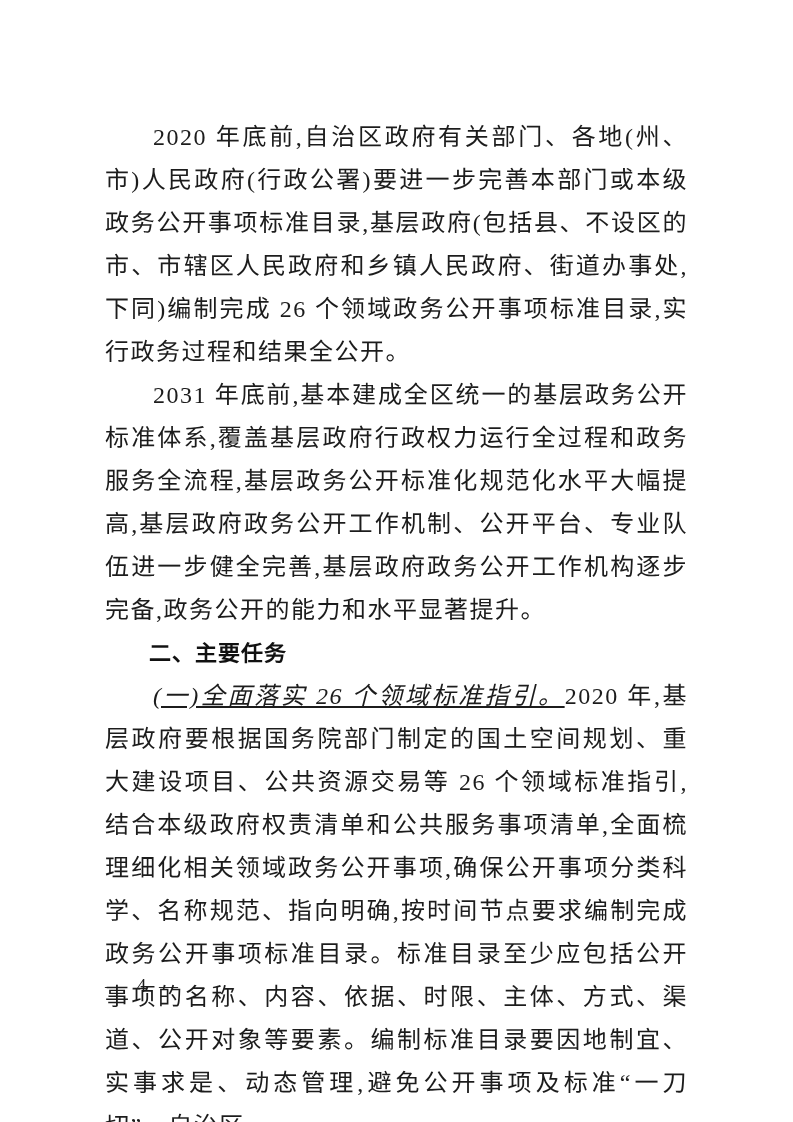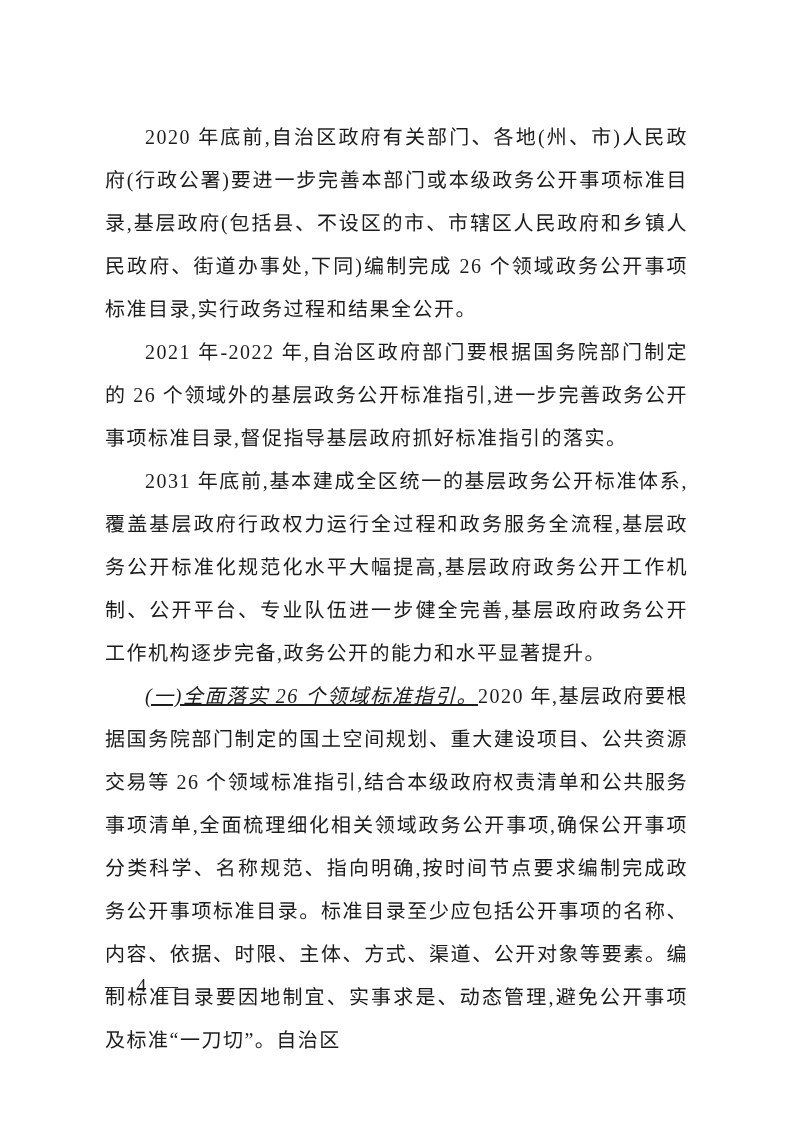--- a/index.html
+++ b/index.html
@@ -18,21 +18,21 @@
       font-family: "Liberation Serif", "DejaVu Serif", serif;
     }
     .content {
       position: absolute;
       left: 105px;
       top: 116px;
       width: 583px;
     }
     .body-para {
       margin: 0;
-      font-size: 20px;
+      font-size: 24px;
       line-height: 43px;
       letter-spacing: 1.5px;
       text-align: justify;
       text-justify: inter-character;
       text-indent: 2em;
       word-break: break-all;
     }
     .section-heading {
       margin: 0;
       font-family: "Liberation Sans", "DejaVu Sans", sans-serif;
@@ -59,24 +59,24 @@
     }
   </style>
 </head>
 <body>
 
 <div class="page">
   <div class="content">
 
     <p class="body-para">2020 年底前,自治区政府有关部门、各地(州、市)人民政府(行政公署)要进一步完善本部门或本级政务公开事项标准目录,基层政府(包括县、不设区的市、市辖区人民政府和乡镇人民政府、街道办事处,下同)编制完成 26 个领域政务公开事项标准目录,实行政务过程和结果全公开。</p>
 
-    <p class="body-para">2021 年-2022 年,自治区政府部门要根据国务院部门制定的 26 个领域外的基层政务公开标准指引,进一步完善政务公开事项标准目录,督促指导基层政府抓好标准指引的落实。</p>
 
     <p class="body-para">2031 年底前,基本建成全区统一的基层政务公开标准体系,覆盖基层政府行政权力运行全过程和政务服务全流程,基层政务公开标准化规范化水平大幅提高,基层政府政务公开工作机制、公开平台、专业队伍进一步健全完善,基层政府政务公开工作机构逐步完备,政务公开的能力和水平显著提升。</p>
 
+    <h2 class="section-heading">二、主要任务</h2>
 
     <p class="body-para">
       <span class="lead-in">(一)全面落实 26 个领域标准指引。</span><span>2020 年,基层政府要根据国务院部门制定的国土空间规划、重大建设项目、公共资源交易等 26 个领域标准指引,结合本级政府权责清单和公共服务事项清单,全面梳理细化相关领域政务公开事项,确保公开事项分类科学、名称规范、指向明确,按时间节点要求编制完成政务公开事项标准目录。标准目录至少应包括公开事项的名称、内容、依据、时限、主体、方式、渠道、公开对象等要素。编制标准目录要因地制宜、实事求是、动态管理,避免公开事项及标准“一刀切”。自治区</span>
     </p>
 
   </div>
 
   <div class="page-footer">— 4 —</div>
 </div>
 

